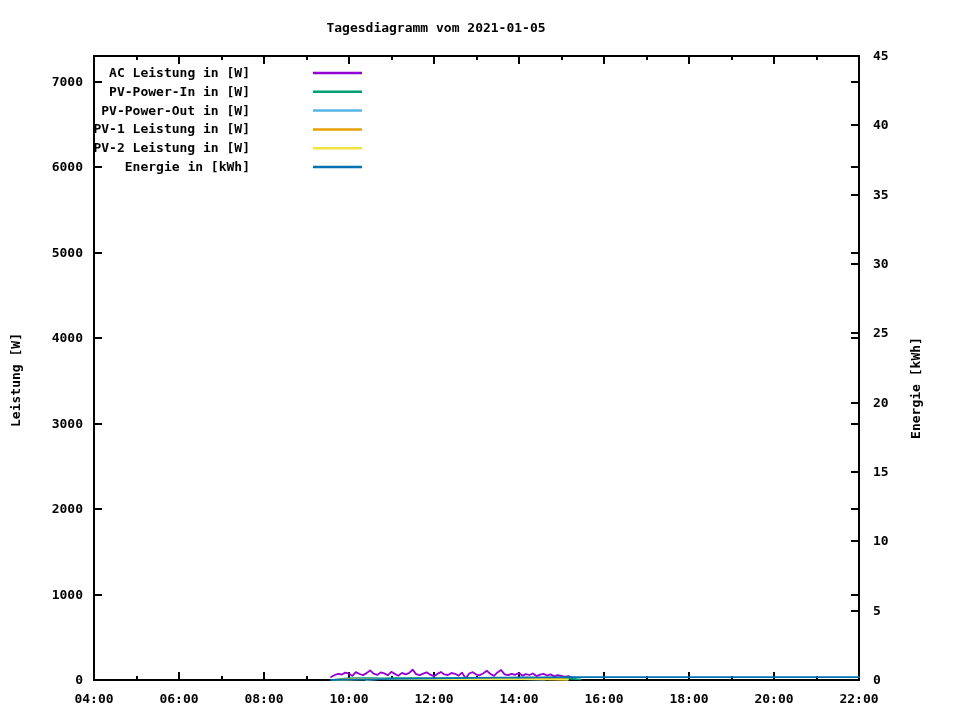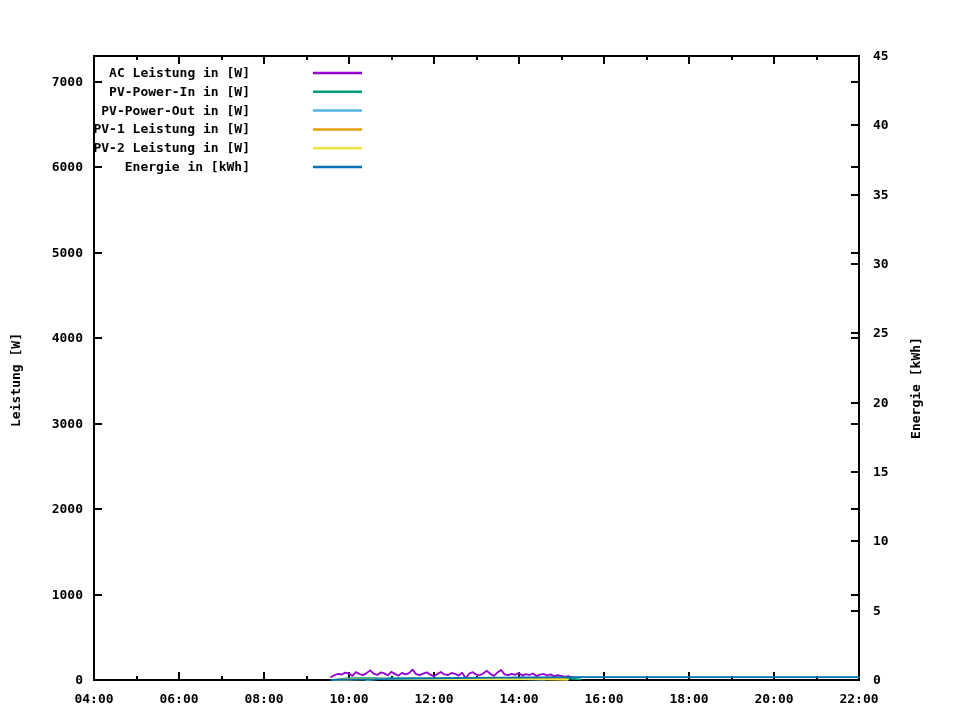--- a/index.html
+++ b/index.html
@@ -9,20 +9,21 @@
   #chart-title{left:436px;top:27px;transform:translate(-50%,-50%);}
   #ylabel-left{left:15px;top:380px;transform:translate(-50%,-50%) rotate(-90deg);}
   #ylabel-right{left:915px;top:388px;transform:translate(-50%,-50%) rotate(-90deg);}
   svg{position:absolute;left:0;top:0;}
   svg text{font:bold 13px "DejaVu Sans Mono",monospace;fill:#000;}
 </style>
 </head>
 <body>
 
 <div id="page">
+  <div id="chart-title" class="lbl">Tagesdiagramm vom 2021-01-05</div>
   <div id="ylabel-left" class="lbl">Leistung [W]</div>
   <div id="ylabel-right" class="lbl">Energie [kWh]</div>
   <svg id="plot" width="960" height="720" viewBox="0 0 960 720">
       <rect x="94" y="56" width="765" height="624" fill="none" stroke="#000000" stroke-width="2" shape-rendering="crispEdges"></rect>
       <line x1="94" y1="680" x2="94" y2="672" stroke="#000000" stroke-width="2" shape-rendering="crispEdges"></line>
       <line x1="94" y1="56" x2="94" y2="64" stroke="#000000" stroke-width="2" shape-rendering="crispEdges"></line>
       <text x="94" y="703" text-anchor="middle">04:00</text>
       <line x1="179" y1="680" x2="179" y2="672" stroke="#000000" stroke-width="2" shape-rendering="crispEdges"></line>
       <line x1="179" y1="56" x2="179" y2="64" stroke="#000000" stroke-width="2" shape-rendering="crispEdges"></line>
       <text x="179" y="703" text-anchor="middle">06:00</text>

